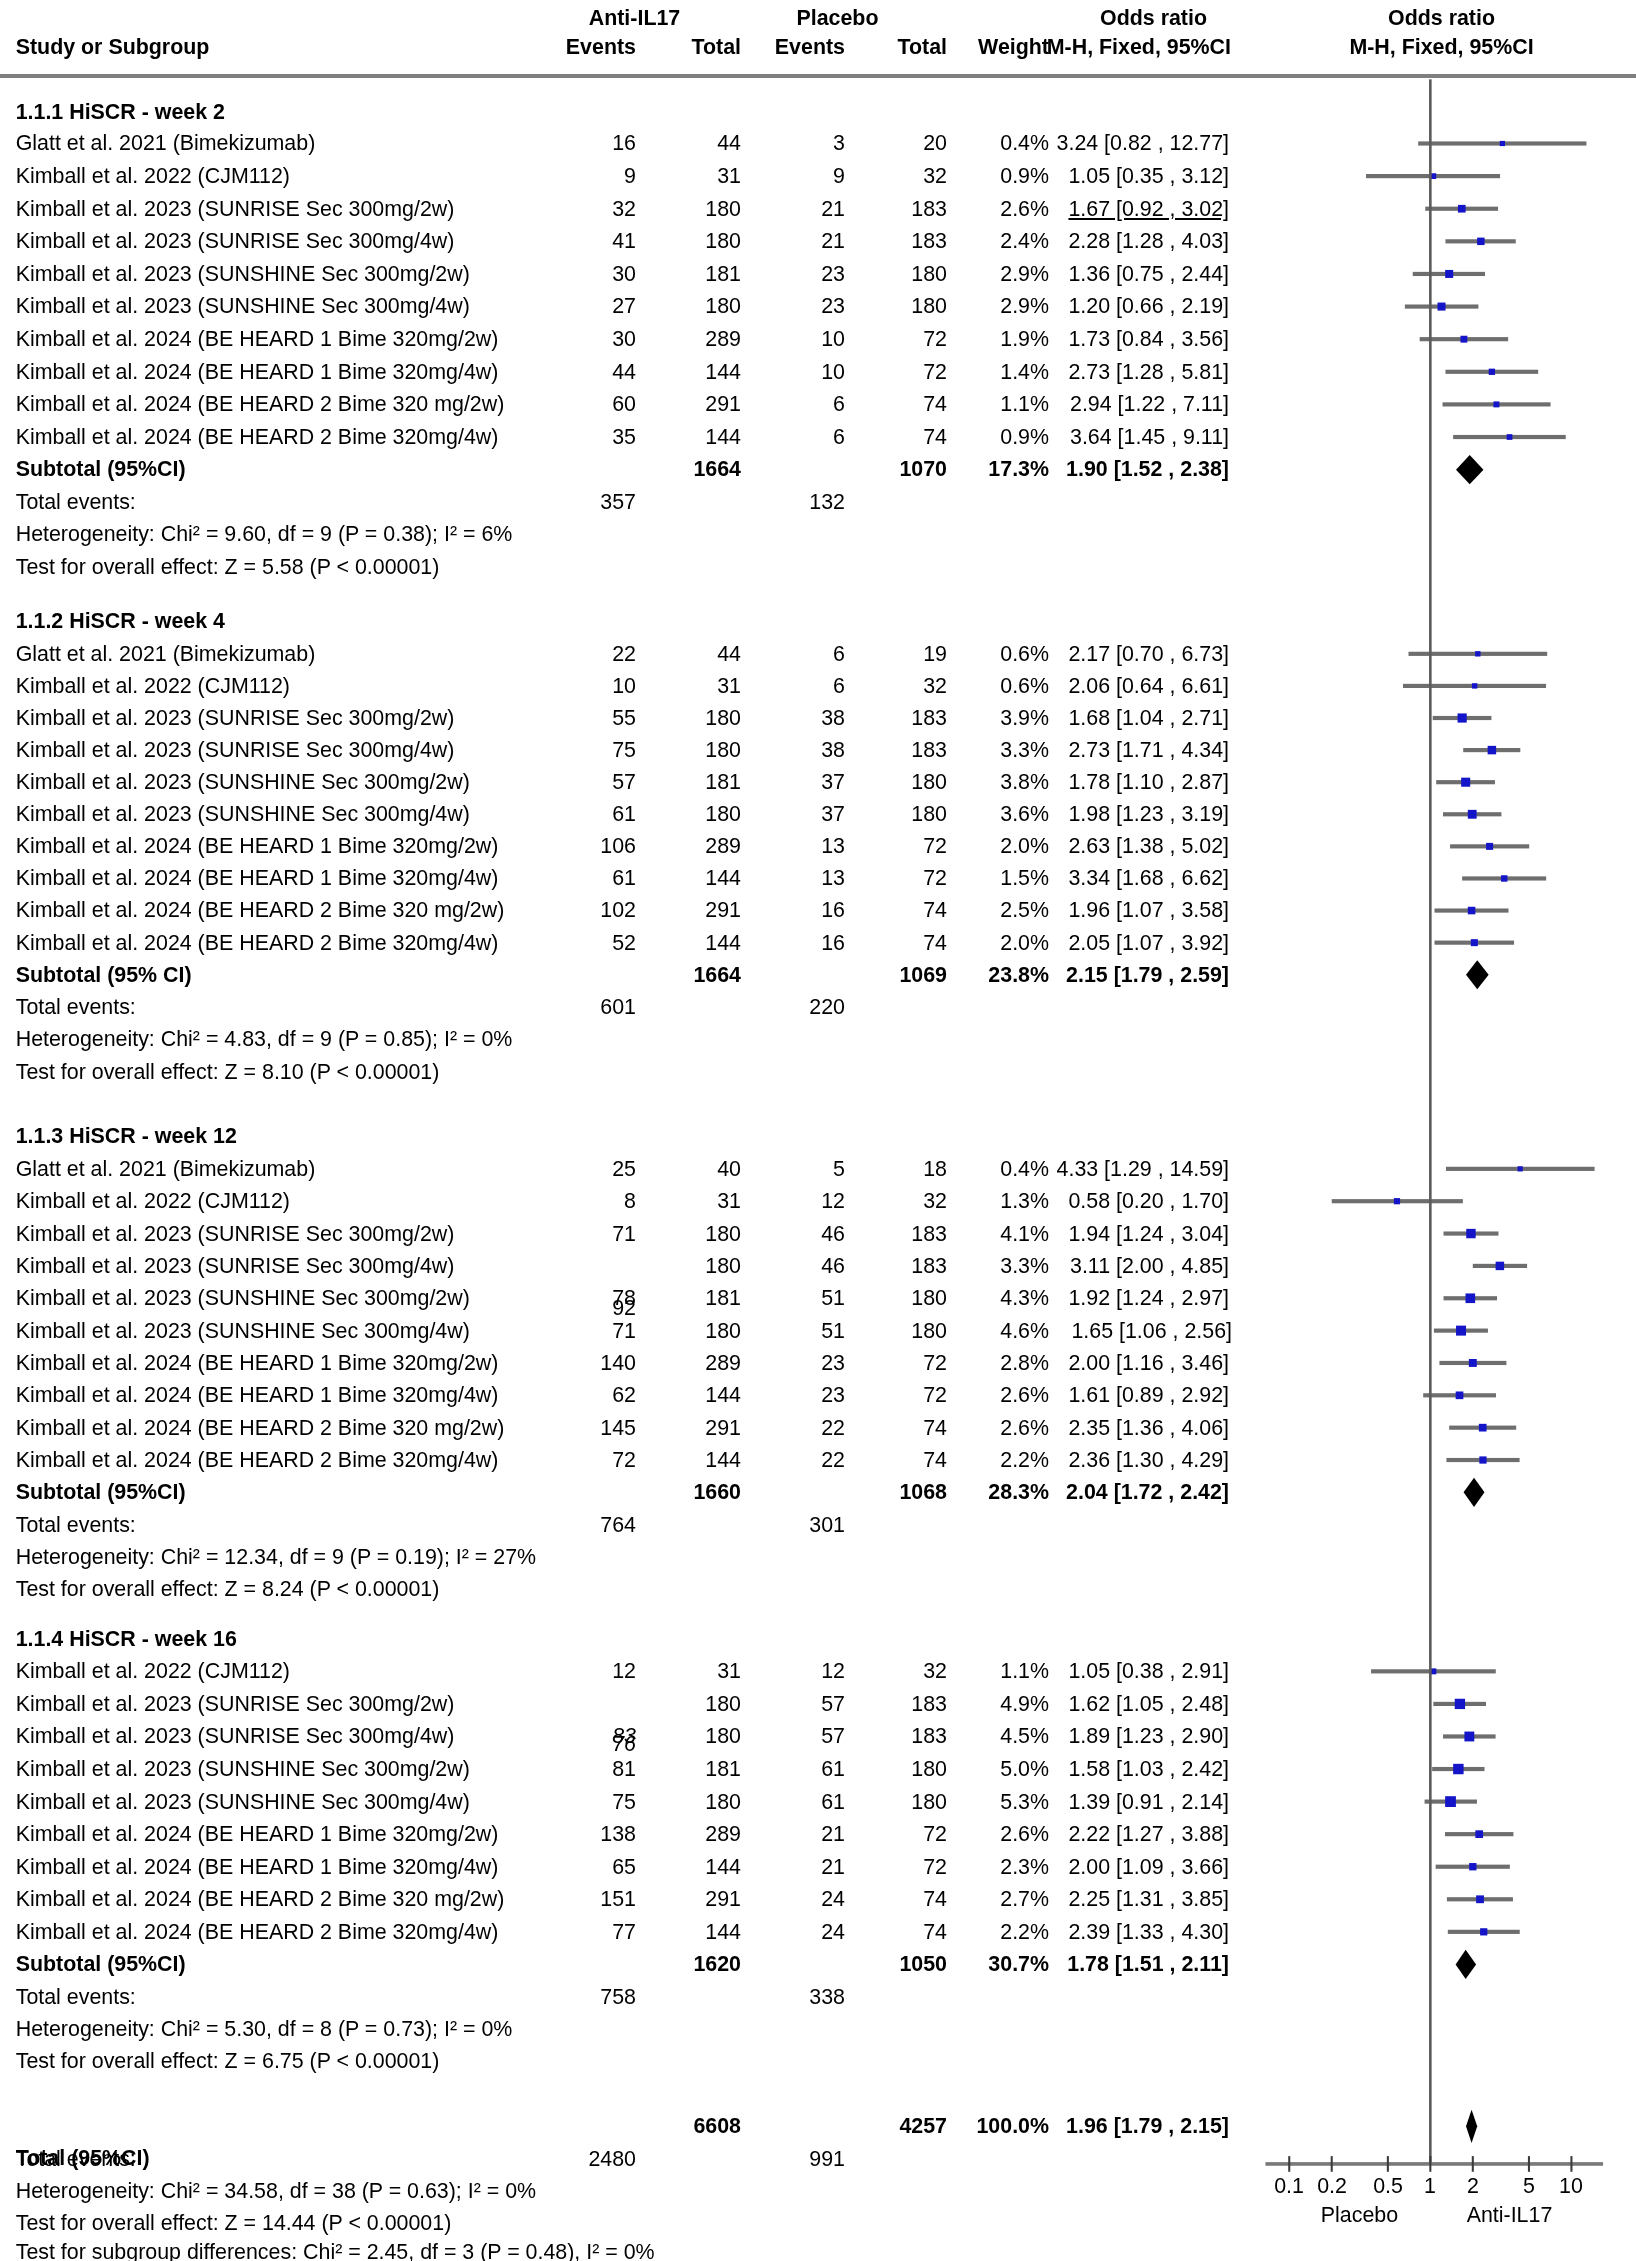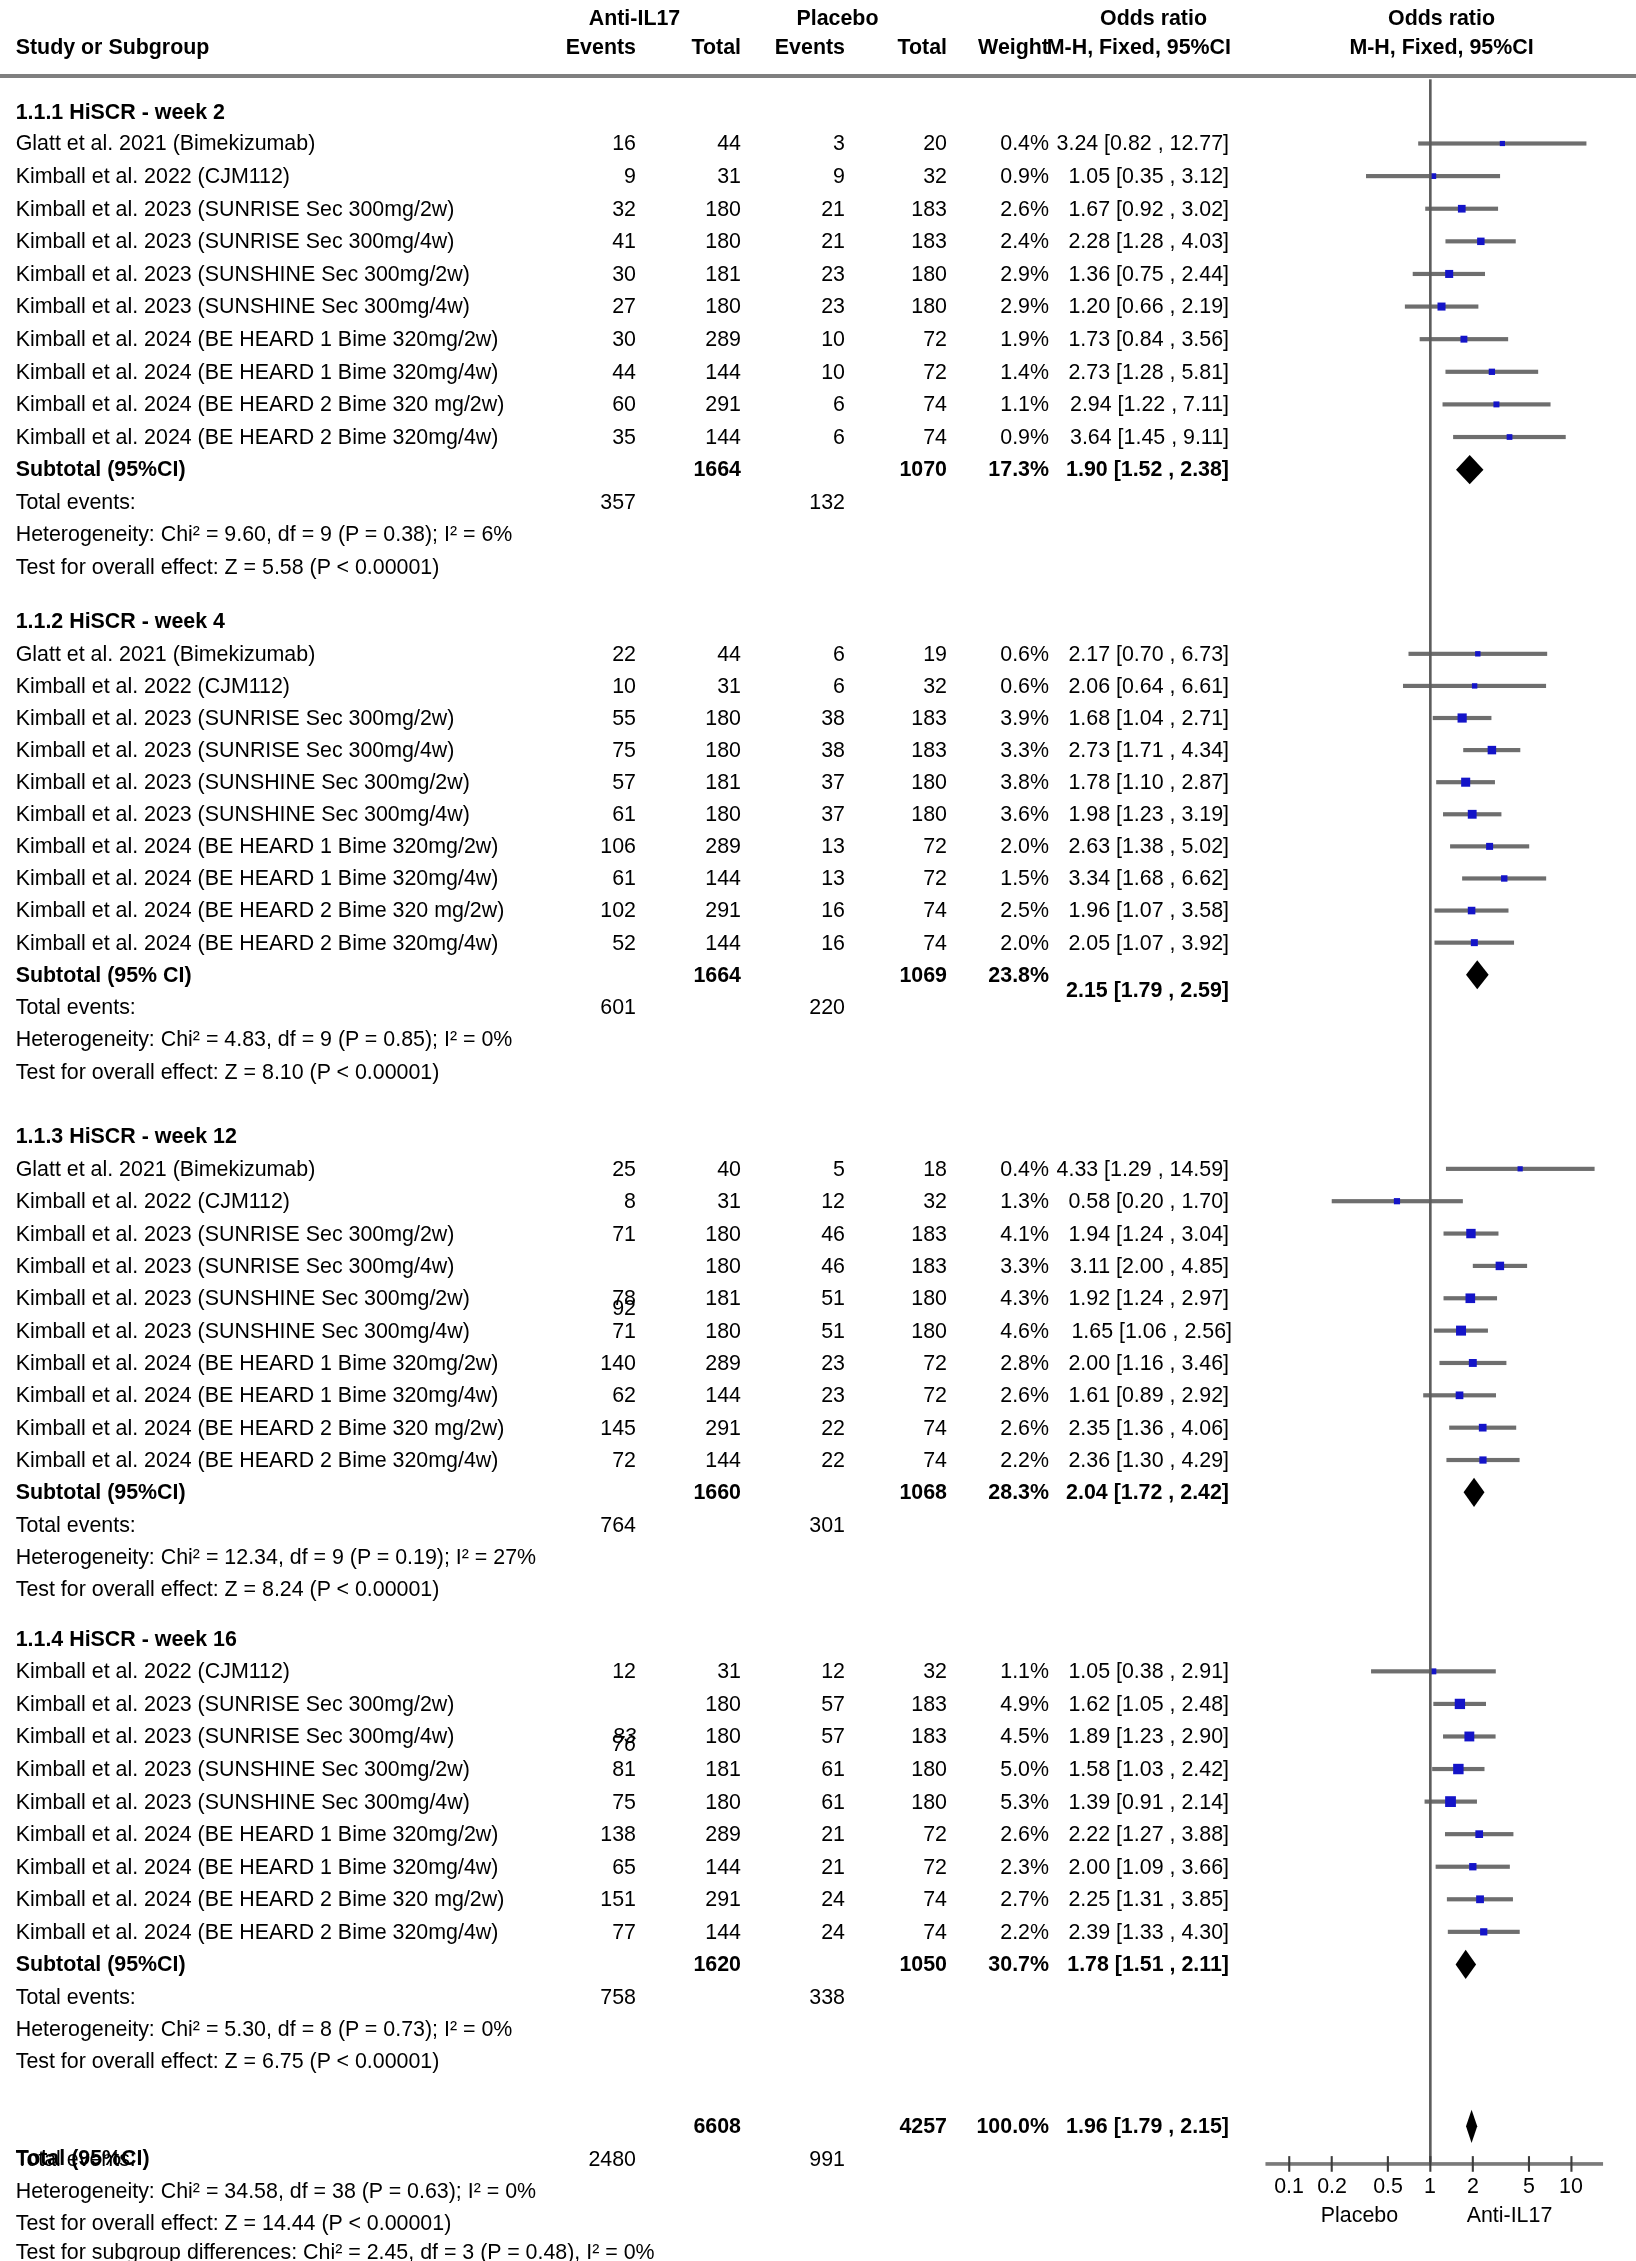--- a/index.html
+++ b/index.html
@@ -51,21 +51,21 @@
       <span class="abs ra" style="left: 668px; top: 160px; width: 177px;">9</span>
       <span class="abs ra" style="left: 770px; top: 160px; width: 177px;">32</span>
       <span class="abs ra" style="left: 872px; top: 160px; width: 177px;">0.9%</span>
       <span class="abs ra" style="left: 937px; top: 160px; width: 292px;">1.05 [0.35 , 3.12]</span>
       <span class="abs " style="left: 15.7px; top: 193px;">Kimball et al. 2023 (SUNRISE Sec 300mg/2w)</span>
       <span class="abs ra" style="left: 459px; top: 193px; width: 177px;">32</span>
       <span class="abs ra" style="left: 564px; top: 193px; width: 177px;">180</span>
       <span class="abs ra" style="left: 668px; top: 193px; width: 177px;">21</span>
       <span class="abs ra" style="left: 770px; top: 193px; width: 177px;">183</span>
       <span class="abs ra" style="left: 872px; top: 193px; width: 177px;">2.6%</span>
-      <span class="abs ra" style="left: 937px; top: 193px; width: 292px;">1.67 [0.92 , 3.02]</span>
+      <span class="abs ra" style="left: 937px; top: 193px; width: 292px; text-decoration: underline;">1.67 [0.92 , 3.02]</span>
       <span class="abs " style="left: 15.7px; top: 225px;">Kimball et al. 2023 (SUNRISE Sec 300mg/4w)</span>
       <span class="abs ra" style="left: 459px; top: 225px; width: 177px;">41</span>
       <span class="abs ra" style="left: 564px; top: 225px; width: 177px;">180</span>
       <span class="abs ra" style="left: 668px; top: 225px; width: 177px;">21</span>
       <span class="abs ra" style="left: 770px; top: 225px; width: 177px;">183</span>
       <span class="abs ra" style="left: 872px; top: 225px; width: 177px;">2.4%</span>
       <span class="abs ra" style="left: 937px; top: 225px; width: 292px;">2.28 [1.28 , 4.03]</span>
       <span class="abs " style="left: 15.7px; top: 258px;">Kimball et al. 2023 (SUNSHINE Sec 300mg/2w)</span>
       <span class="abs ra" style="left: 459px; top: 258px; width: 177px;">30</span>
       <span class="abs ra" style="left: 564px; top: 258px; width: 177px;">181</span>
@@ -186,21 +186,21 @@
       <span class="abs ra" style="left: 459px; top: 927px; width: 177px;">52</span>
       <span class="abs ra" style="left: 564px; top: 927px; width: 177px;">144</span>
       <span class="abs ra" style="left: 668px; top: 927px; width: 177px;">16</span>
       <span class="abs ra" style="left: 770px; top: 927px; width: 177px;">74</span>
       <span class="abs ra" style="left: 872px; top: 927px; width: 177px;">2.0%</span>
       <span class="abs ra" style="left: 937px; top: 927px; width: 292px;">2.05 [1.07 , 3.92]</span>
       <span class="abs b" style="left: 15.7px; top: 959px;">Subtotal (95% CI)</span>
       <span class="abs ra b" style="left: 564px; top: 959px; width: 177px;">1664</span>
       <span class="abs ra b" style="left: 770px; top: 959px; width: 177px;">1069</span>
       <span class="abs ra b" style="left: 872px; top: 959px; width: 177px;">23.8%</span>
-      <span class="abs ra b" style="left: 937px; top: 959px; width: 292px; margin-top: 15px;">2.15 [1.79 , 2.59]</span>
+      <span class="abs ra b" style="left: 937px; top: 959px; width: 292px;">2.15 [1.79 , 2.59]</span>
       <span class="abs " style="left: 15.7px; top: 991px;">Total events:</span>
       <span class="abs ra" style="left: 459px; top: 991px; width: 177px;">601</span>
       <span class="abs ra" style="left: 668px; top: 991px; width: 177px;">220</span>
       <span class="abs " style="left: 15.7px; top: 1023px;">Heterogeneity: Chi² = 4.83, df = 9 (P = 0.85); I² = 0%</span>
       <span class="abs " style="left: 15.7px; top: 1056px;">Test for overall effect: Z = 8.10 (P &lt; 0.00001)</span>
       <span class="abs b" style="left: 15.7px; top: 1120px;">1.1.3 HiSCR - week 12</span>
       <span class="abs " style="left: 15.7px; top: 1153px;">Glatt et al. 2021 (Bimekizumab)</span>
       <span class="abs ra" style="left: 459px; top: 1153px; width: 177px;">25</span>
       <span class="abs ra" style="left: 564px; top: 1153px; width: 177px;">40</span>
       <span class="abs ra" style="left: 668px; top: 1153px; width: 177px;">5</span>

